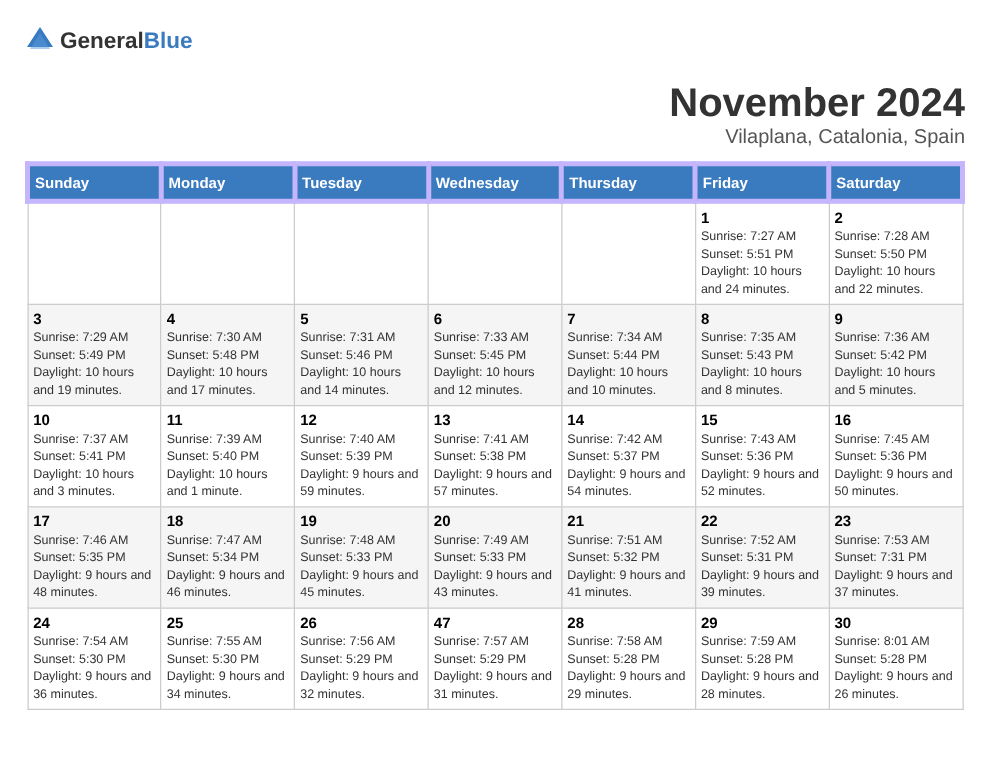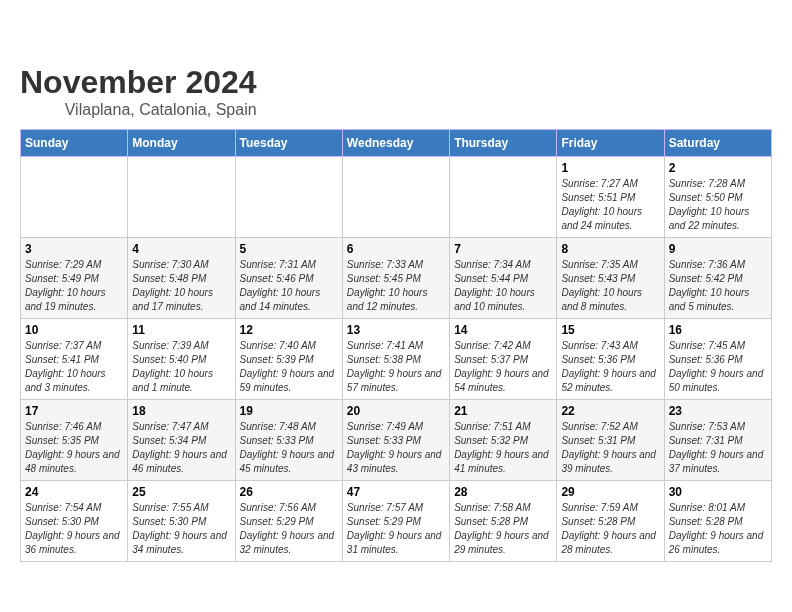--- a/index.html
+++ b/index.html
@@ -53,21 +53,21 @@
       border-collapse: collapse;
       font-size: 11px;
     }
     thead tr th {
       background-color: #3a7abf;
       color: #fff;
       padding: 6px 4px;
       text-align: left;
       font-size: 12px;
       font-weight: bold;
-      border: 1px solid #c4b5fd;
+      border: 4px solid #c4b5fd;
     }
     tbody tr td {
       border: 1px solid #ccc;
       vertical-align: top;
       padding: 4px;
       width: calc(100% / 7);
       min-height: 80px;
       height: 80px;
     }
     tbody tr:nth-child(even) td {
@@ -79,30 +79,38 @@
     .day-number {
       font-weight: bold;
       font-size: 12px;
       display: block;
       margin-bottom: 2px;
     }
     .day-info {
       font-size: 10px;
       color: #333;
       line-height: 1.4;
-      font-style: italic;
     }
     .empty-cell {
       background-color: #fff;
     }
   </style>
 </head>
 <body>
 
 <div class="header-area">
+  <div class="logo">
+    <svg class="logo-icon" viewBox="0 0 30 30">
+      <polygon points="15,2 28,22 2,22" fill="#3a7abf"></polygon>
+      <polygon points="15,8 25,24 5,24" fill="#5a9adf" opacity="0.5"></polygon>
+    </svg>
+    <div>
+      <span class="logo-text-general">General</span><span class="logo-text-blue">Blue</span>
+    </div>
+  </div>
   <div class="title-area">
     <div class="month-title">November 2024</div>
     <div class="location-title">Vilaplana, Catalonia, Spain</div>
   </div>
 </div>
 
 <table>
   <thead>
     <tr>
     <th>Sunday</th>

